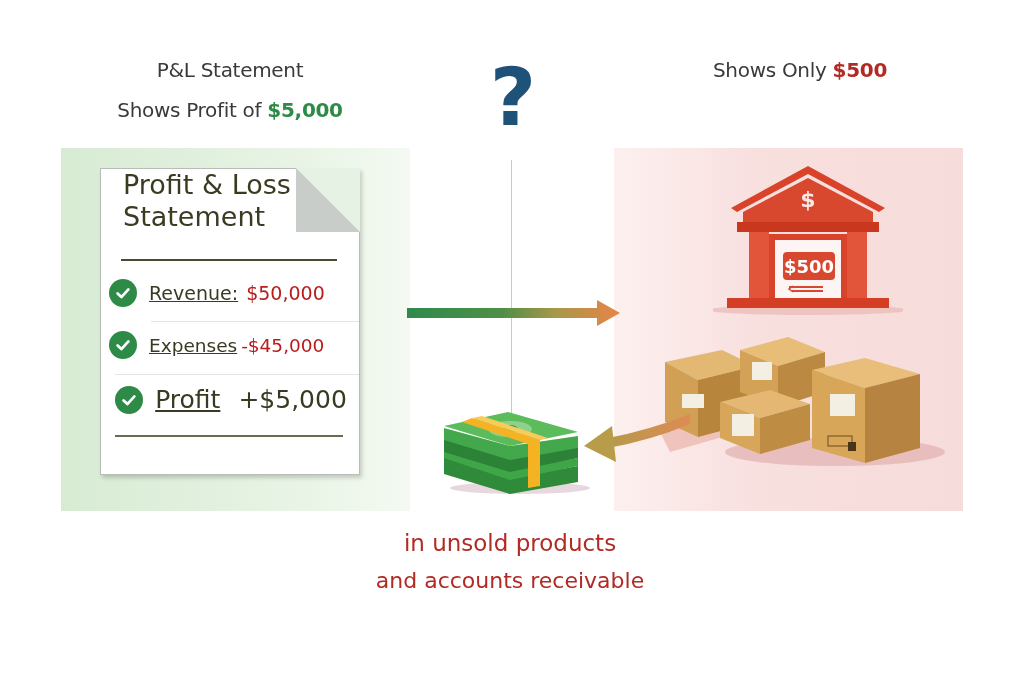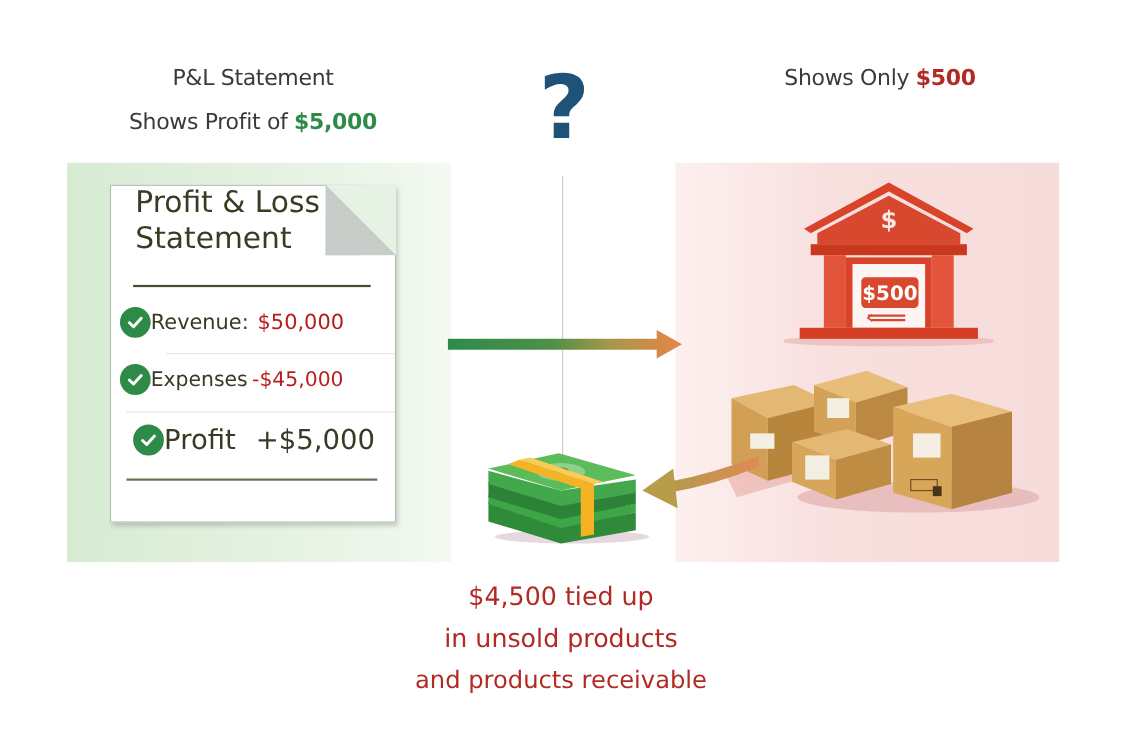--- a/index.html
+++ b/index.html
@@ -21,21 +21,21 @@
            border:1.5px solid #b7bdb7; box-shadow:2px 3px 4px rgba(0,0,0,0.18); }
     #doc .fold { position:absolute; right:-1px; top:-1px; width:0; height:0;
                  border-left:32px solid #c9cdc9; border-bottom:32px solid #c9cdc9;
                  border-top:32px solid #e6f2e3; border-right:32px solid #e6f2e3; }
     #doc-title { position:absolute; left:22px; top:0; font-size:27px; line-height:32px; color:#3b3b22; width:230px; }
     .rule { position:absolute; height:2px; background:#4a4a30; }
     .thin { position:absolute; height:1px; background:#e4e4e4; }
     .line-item { position:absolute; left:8px; right:6px; display:flex; align-items:center; }
     .check { width:28px; height:28px; border-radius:50%; background:#2e8b47; display:flex; align-items:center; justify-content:center; flex:none; }
     .check svg { width:18px; height:18px; }
-    .li-label { color:#3a3a24; }
+    .li-label { margin-left:12px; color:#3a3a24;text-decoration:underline; }
     .li-val { margin-left:8px; color:#b91c1c; }
     #li-0 { top:110px; font-size:19px; }
     #li-1 { top:162px; font-size:18.5px; }
     #li-2 { top:216px; font-size:25px;justify-content:center; }
     #li-2 .li-val { color:#3a3a24; font-weight:normal; margin-left:18px; }
 
     
     #arrow-right { position:absolute; left:407px; top:300px; width:215px; height:26px; }
     #arrow-left { position:absolute; left:580px; top:408px; width:110px; height:60px; }
 
@@ -181,16 +181,15 @@
   <path d="M4 30 L70 50 L138 38 L138 50 L70 64 L4 44 Z" fill="#2c8237"></path>
   <path d="M4 20 L70 38 L138 28 L138 40 L70 52 L4 32 Z" fill="#43a84b"></path>
   <path d="M4 18 L68 4 L138 24 L70 38 Z" fill="#5cbc5c"></path>
   <ellipse cx="70" cy="21" rx="22" ry="8" fill="#8fd08a"></ellipse>
   <ellipse cx="70" cy="21" rx="8" ry="4" fill="#3a9a44"></ellipse>
   <path d="M32 10 L100 32 L100 78 L88 80 L88 36 L22 14 Z" fill="#f5b324"></path>
   <path d="M32 10 L42 8 L108 30 L100 32 Z" fill="#f9cc5a"></path>
 </svg>
 
 <div id="caption">
-  <div>$4,500 tied up</div>
   <div>in unsold products</div>
-  <div class="l3">and products receivable</div>
+  <div class="l3">and accounts receivable</div>
 </div>
 
 </body></html>

